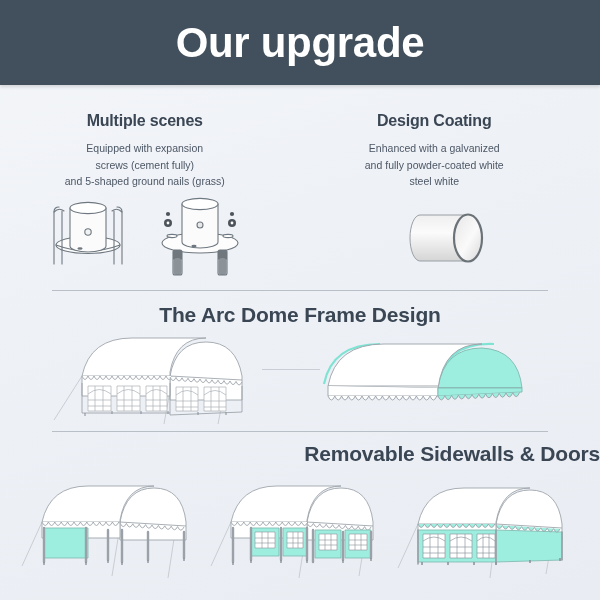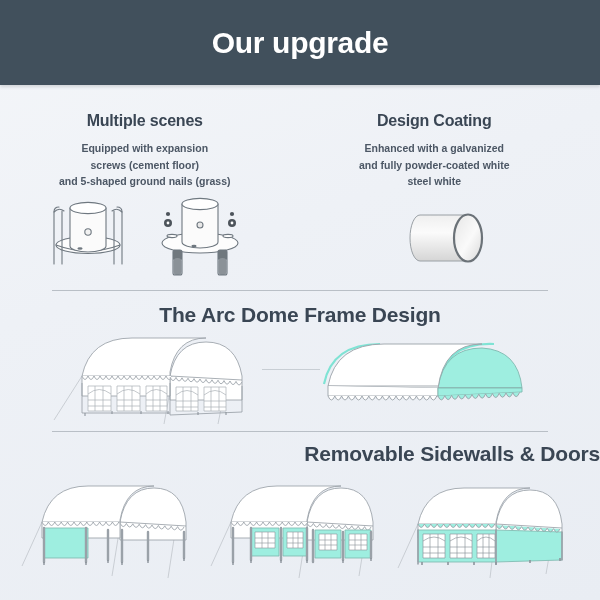--- a/index.html
+++ b/index.html
@@ -27,21 +27,21 @@
     width: 600px;
     height: 85px;
     background: #41505c;
     display: flex;
     align-items: center;
     justify-content: center;
     box-shadow: 0 2px 3px rgba(60,70,80,0.18);
   }
   .header-title {
     color: #ffffff;
-    font-size: 30px;
+    font-size: 42px;
     font-weight: bold;
     letter-spacing: -0.3px;
   }
 
   
   .features {
     position: absolute;
     left: 0; top: 112px;
     width: 579px;
     display: flex;
@@ -57,21 +57,20 @@
     font-weight: bold;
     color: #3a4654;
     margin: 0 0 10px 0;
     letter-spacing: -0.2px;
   }
   .feature-desc {
     font-size: 10.5px;
     line-height: 1.58;
     color: #4c5765;
     margin: 0;
-    font-weight: bold;
   }
 
   
   .illus-row-top {
     position: absolute;
     left: 0; top: 192px;
     width: 600px;
     height: 92px;
     display: flex;
   }
@@ -133,21 +132,21 @@
   <div class="header">
     <div class="header-title">Our upgrade</div>
   </div>
 
   <div class="features">
 
     <div class="feature">
       <div class="feature-title">Multiple scenes</div>
       <div class="feature-desc">
         <div>Equipped with expansion</div>
-        <div>screws (cement floor)</div>
+        <div>screws (cement fully)</div>
         <div>and 5-shaped ground nails (grass)</div>
       </div>
     </div>
 
     <div class="feature">
       <div class="feature-title">Design Coating</div>
       <div class="feature-desc">
         <div>Enhanced with a galvanized</div>
         <div>and fully powder-coated white</div>
         <div>steel white</div>

